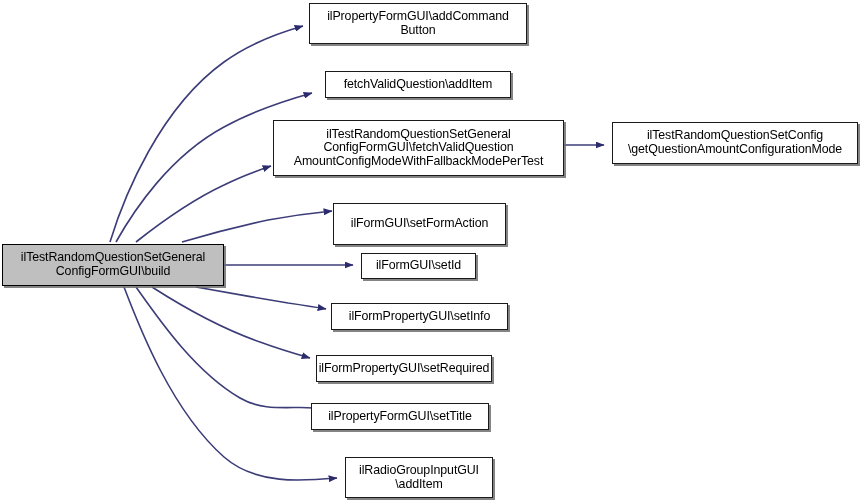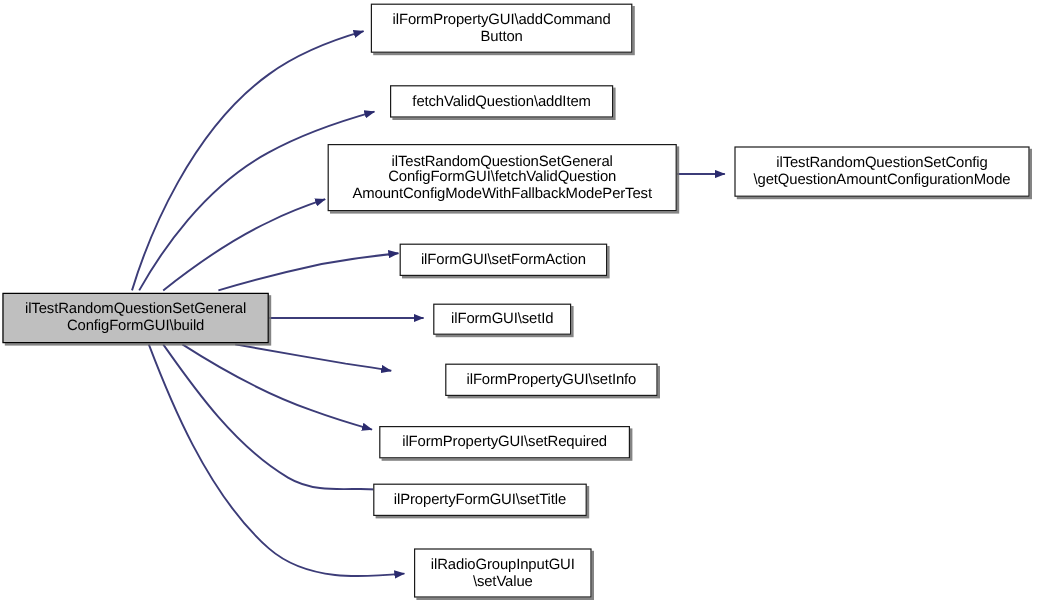--- a/index.html
+++ b/index.html
@@ -72,30 +72,30 @@
         <path d="M152,287 C180,305 220,328 260,342 C279,349 296,354 310,358" marker-end="url(#arrowhead)" stroke="#3c3c78"></path>
         <path d="M136,287 C158,318 194,371 240,398 C267,414 298,404 324,409" marker-end="url(#arrowhead)" stroke="#3c3c78"></path>
         <path d="M124,287 C140,329 172,411 224,457 C256,485 302,481 337,478" marker-end="url(#arrowhead)" stroke="#3c3c78"></path>
         <path d="M564,145 L604,145" marker-end="url(#arrowhead)" stroke="#3c3c78"></path>
       </g>
   </svg>
 
   <div id="node-layer">
       <div class="node current" style="left: 2px; top: 244px; width: 222px; height: 42px;"><span class="node-label">ilTestRandomQuestionSetGeneral
 ConfigFormGUI\build</span></div>
-      <div class="node" style="left: 309px; top: 3px; width: 218px; height: 41px;"><span class="node-label">ilFormPropertyGUI\addCommand
+      <div class="node" style="left: 309px; top: 3px; width: 218px; height: 41px;"><span class="node-label">ilPropertyFormGUI\addCommand
 Button</span></div>
       <div class="node" style="left: 325px; top: 71px; width: 186px; height: 27px;"><span class="node-label">fetchValidQuestion\addItem</span></div>
       <div class="node" style="left: 273px; top: 120px; width: 291px; height: 56px;"><span class="node-label">ilTestRandomQuestionSetGeneral
 ConfigFormGUI\fetchValidQuestion
 AmountConfigModeWithFallbackModePerTest</span></div>
       <div class="node" style="left: 612px; top: 122px; width: 246px; height: 42px; text-align: center;"><span class="node-label">ilTestRandomQuestionSetConfig
 \getQuestionAmountConfigurationMode</span></div>
-      <div class="node" style="left: 333px; top: 203px; width: 173px; height: 27px;"><span class="node-label">ilFormGUI\setFormAction</span></div>
+      <div class="node" style="left: 333px; top: 203px; width: 173px; height: 42px;"><span class="node-label">ilFormGUI\setFormAction</span></div>
       <div class="node" style="left: 361px; top: 253px; width: 115px; height: 26px;"><span class="node-label">ilFormGUI\setId</span></div>
-      <div class="node" style="left: 331px; top: 303px; width: 177px; height: 27px; margin-left: 40px;"><span class="node-label">ilFormPropertyGUI\setInfo</span></div>
-      <div class="node" style="left: 316px; top: 355px; width: 209px; height: 27px;"><span class="node-label">ilFormPropertyGUI\setRequired</span></div>
+      <div class="node" style="left: 331px; top: 303px; width: 177px; height: 27px;"><span class="node-label">ilFormPropertyGUI\setInfo</span></div>
+      <div class="node" style="left: 316px; top: 355px; width: 176px; height: 27px;"><span class="node-label">ilFormPropertyGUI\setRequired</span></div>
       <div class="node" style="left: 311px; top: 403px; width: 178px; height: 27px;"><span class="node-label">ilPropertyFormGUI\setTitle</span></div>
       <div class="node" style="left: 345px; top: 457px; width: 148px; height: 41px;"><span class="node-label">ilRadioGroupInputGUI
-\setValue</span></div>
+\addItem</span></div>
     </div>
 
 </div>
 
 </body></html>

